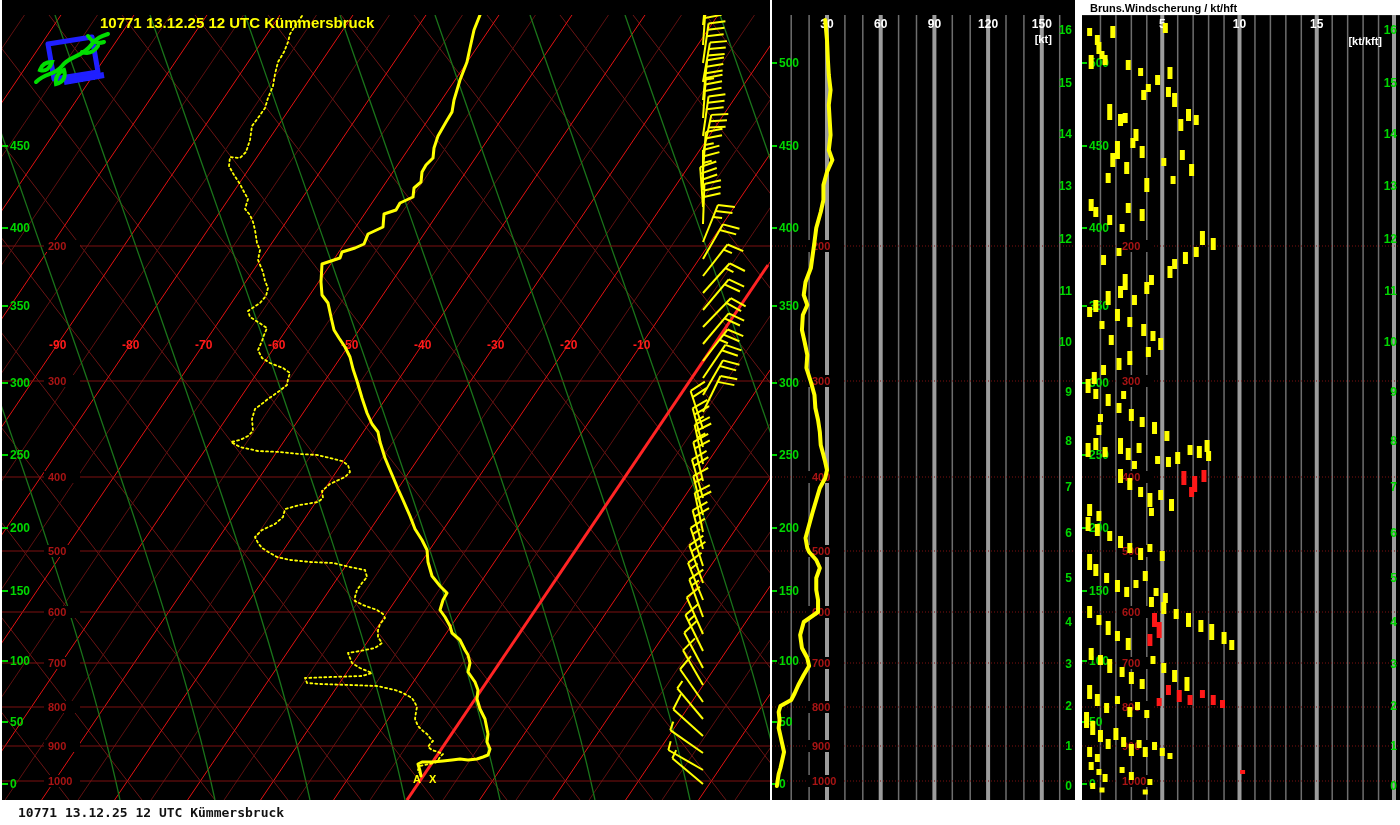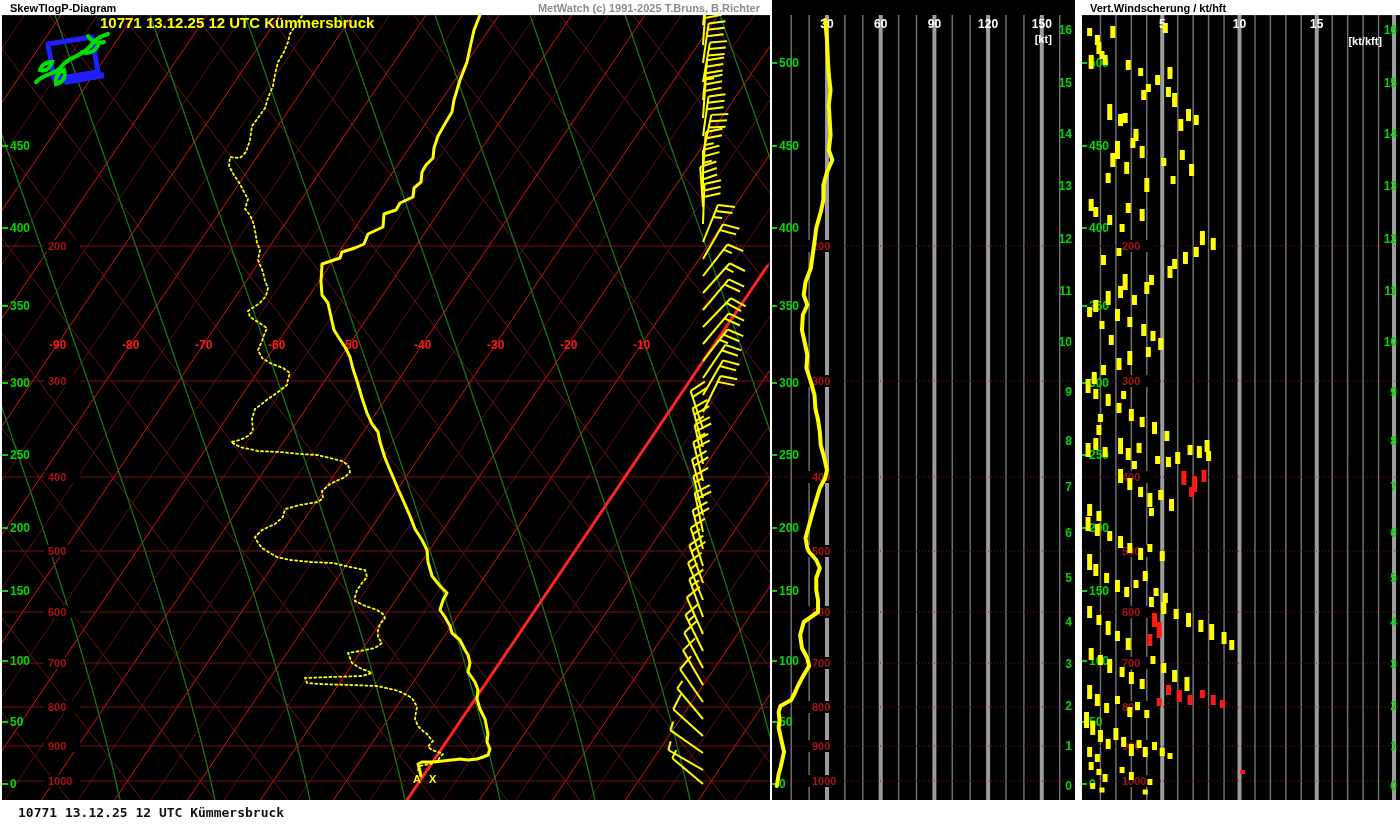--- a/index.html
+++ b/index.html
@@ -24,24 +24,20 @@
           display:flex;align-items:center;padding-left:18px;box-sizing:border-box;}
   #logo{position:absolute;left:28px;top:22px;}
   svg text{font-family:"Liberation Sans",sans-serif;}
 </style>
 </head>
 <body>
 
 <div id="app">
 
   <div class="panel" id="p1">
-    <div class="titlebar">
-      <span class="tleft">SkewTlogP-Diagram</span>
-      <span class="tcredit">MetWatch  (c) 1991-2025 T.Bruns, B.Richter</span>
-    </div>
     <svg id="skewt-svg" class="plot" width="768" height="785" viewBox="2 0 768 785">
         <line x1="-754" y1="0" x2="-150" y2="785" stroke="#6a1414" stroke-width="1"></line>
         <line x1="-681" y1="0" x2="-77" y2="785" stroke="#6a1414" stroke-width="1"></line>
         <line x1="-608" y1="0" x2="-4" y2="785" stroke="#6a1414" stroke-width="1"></line>
         <line x1="-535" y1="0" x2="69" y2="785" stroke="#6a1414" stroke-width="1"></line>
         <line x1="-462" y1="0" x2="142" y2="785" stroke="#6a1414" stroke-width="1"></line>
         <line x1="-389" y1="0" x2="215" y2="785" stroke="#6a1414" stroke-width="1"></line>
         <line x1="-316" y1="0" x2="288" y2="785" stroke="#6a1414" stroke-width="1"></line>
         <line x1="-243" y1="0" x2="361" y2="785" stroke="#6a1414" stroke-width="1"></line>
         <line x1="-170" y1="0" x2="434" y2="785" stroke="#6a1414" stroke-width="1"></line>
@@ -426,21 +422,21 @@
         <text x="300" y="653" fill="#00d800" font-size="12" text-anchor="end" font-weight="bold">3</text>
         <text x="300" y="695" fill="#00d800" font-size="12" text-anchor="end" font-weight="bold">2</text>
         <text x="300" y="735" fill="#00d800" font-size="12" text-anchor="end" font-weight="bold">1</text>
         <text x="300" y="775" fill="#00d800" font-size="12" text-anchor="end" font-weight="bold">0</text>
         <polyline points="53.210000000000036,5 55,25 55.89499999999998,45 56.789999999999964,60 58.58000000000004,75 56.789999999999964,90 57.684999999999945,105 58.58000000000004,120 56.789999999999964,135 60.370000000000005,145 55,157 51.41999999999996,170 51.41999999999996,185 48.735000000000014,197 44.25999999999999,213 42.47000000000003,227 40.67999999999995,240 38.889999999999986,253 33.51999999999998,267 31.730000000000018,280 35.309999999999945,290 30.835000000000036,300 29.940000000000055,315 32.625,327 35.309999999999945,340 34.414999999999964,353 38.889999999999986,367 42.47000000000003,380 43.36500000000001,393 46.049999999999955,405 47.84000000000003,417 48.735000000000014,430 51.41999999999996,440 53.210000000000036,447 55,455 53.210000000000036,463 47.84000000000003,473 44.25999999999999,485 40.67999999999995,497 37.10000000000002,510 33.51999999999998,523 35.309999999999945,533 37.10000000000002,537 44.25999999999999,545 47.84000000000003,553 44.25999999999999,563 44.25999999999999,575 46.049999999999955,585 46.049999999999955,597 31.730000000000018,607 28.149999999999977,620 29.940000000000055,633 35.309999999999945,643 37.10000000000002,651 31.730000000000018,660 26.360000000000014,670 22.779999999999973,678 19.200000000000045,685 8.460000000000036,691 6.669999999999959,697 7.565000000000055,705 6.669999999999959,713 8.460000000000036,721 10.25,729 12.039999999999964,737 10.25,745 8.460000000000036,753 6.669999999999959,759 5.774999999999977,765 4.8799999999999955,771" fill="none" stroke="#ffff00" stroke-width="4" stroke-linejoin="round" stroke-linecap="round"></polyline>
       </svg>
   </div>
 
   <div class="panel" id="p3">
     <div class="titlebar">
-      <span class="tleft">Vert.Windscherung / kt/hft</span>
+      <span class="tleft">Bruns.Windscherung / kt/hft</span>
     </div>
     <svg id="shear-svg" class="plot" width="318" height="785" viewBox="0 0 318 785">
         <line x1="18.45" y1="0" x2="18.45" y2="785" stroke="#6e6e6e" stroke-width="1.5"></line>
         <line x1="33.9" y1="0" x2="33.9" y2="785" stroke="#6e6e6e" stroke-width="1.5"></line>
         <line x1="49.349999999999994" y1="0" x2="49.349999999999994" y2="785" stroke="#6e6e6e" stroke-width="1.5"></line>
         <line x1="64.8" y1="0" x2="64.8" y2="785" stroke="#6e6e6e" stroke-width="1.5"></line>
         <line x1="80.25" y1="0" x2="80.25" y2="785" stroke="#9c9c9c" stroke-width="4"></line>
         <line x1="95.69999999999999" y1="0" x2="95.69999999999999" y2="785" stroke="#6e6e6e" stroke-width="1.5"></line>
         <line x1="111.14999999999999" y1="0" x2="111.14999999999999" y2="785" stroke="#6e6e6e" stroke-width="1.5"></line>
         <line x1="126.6" y1="0" x2="126.6" y2="785" stroke="#6e6e6e" stroke-width="1.5"></line>

